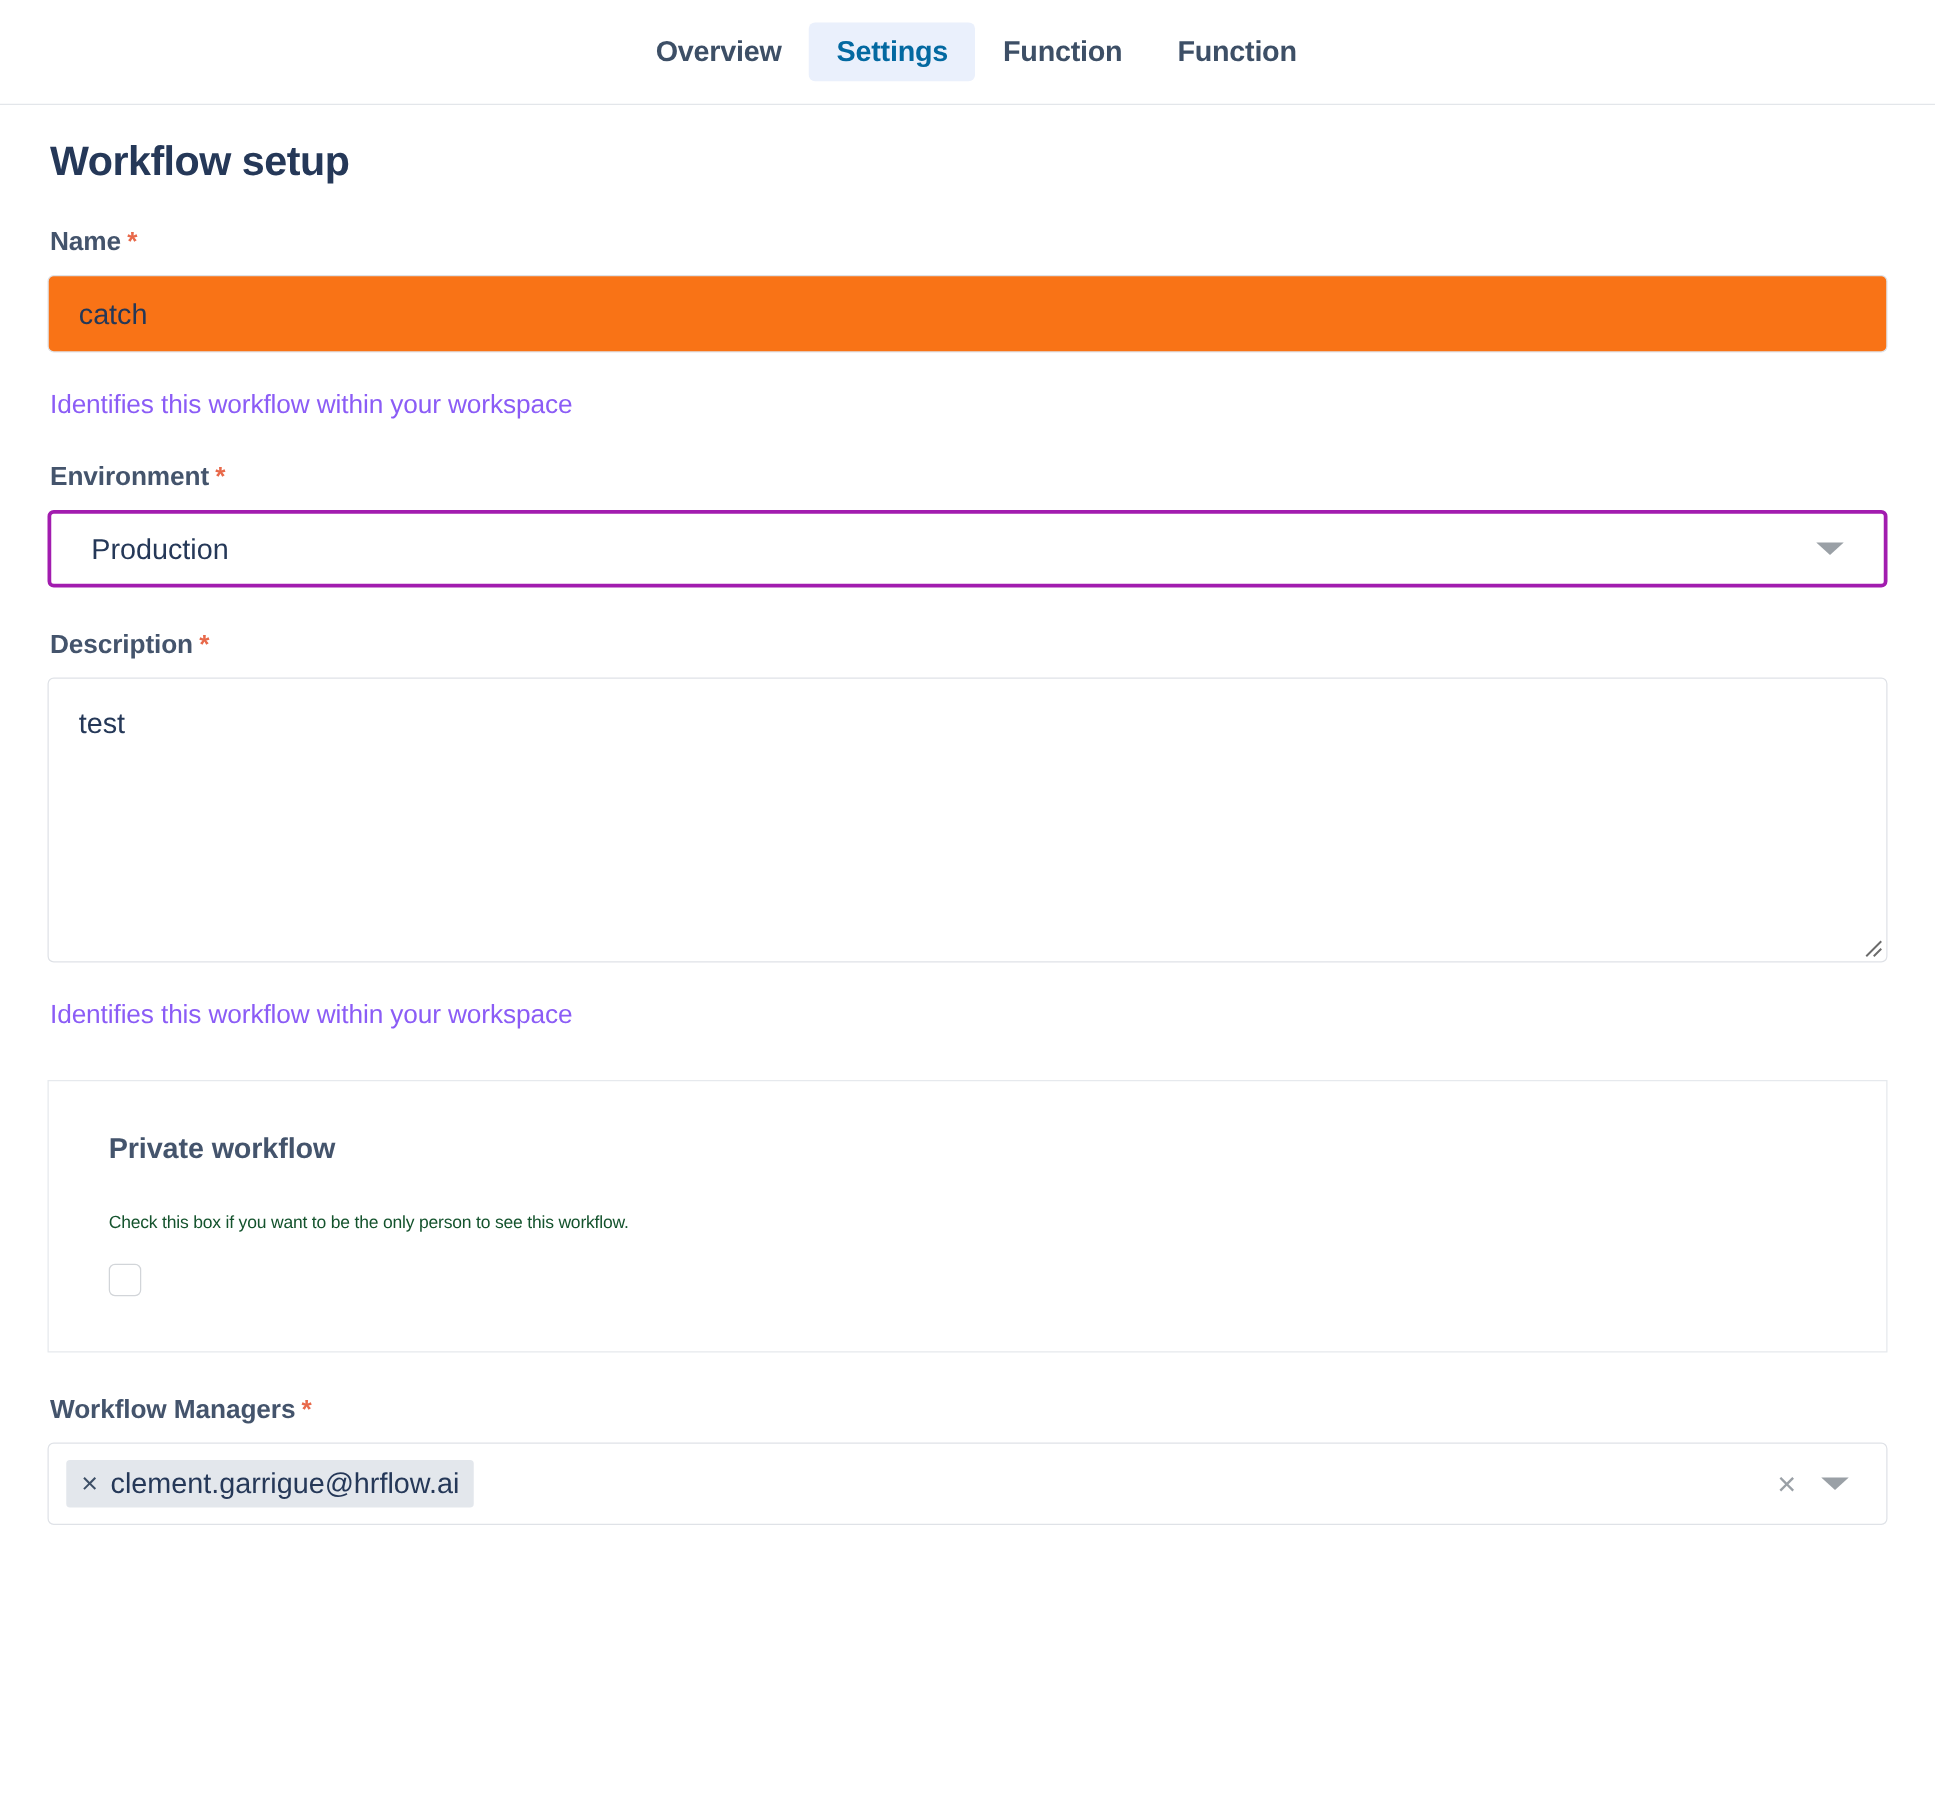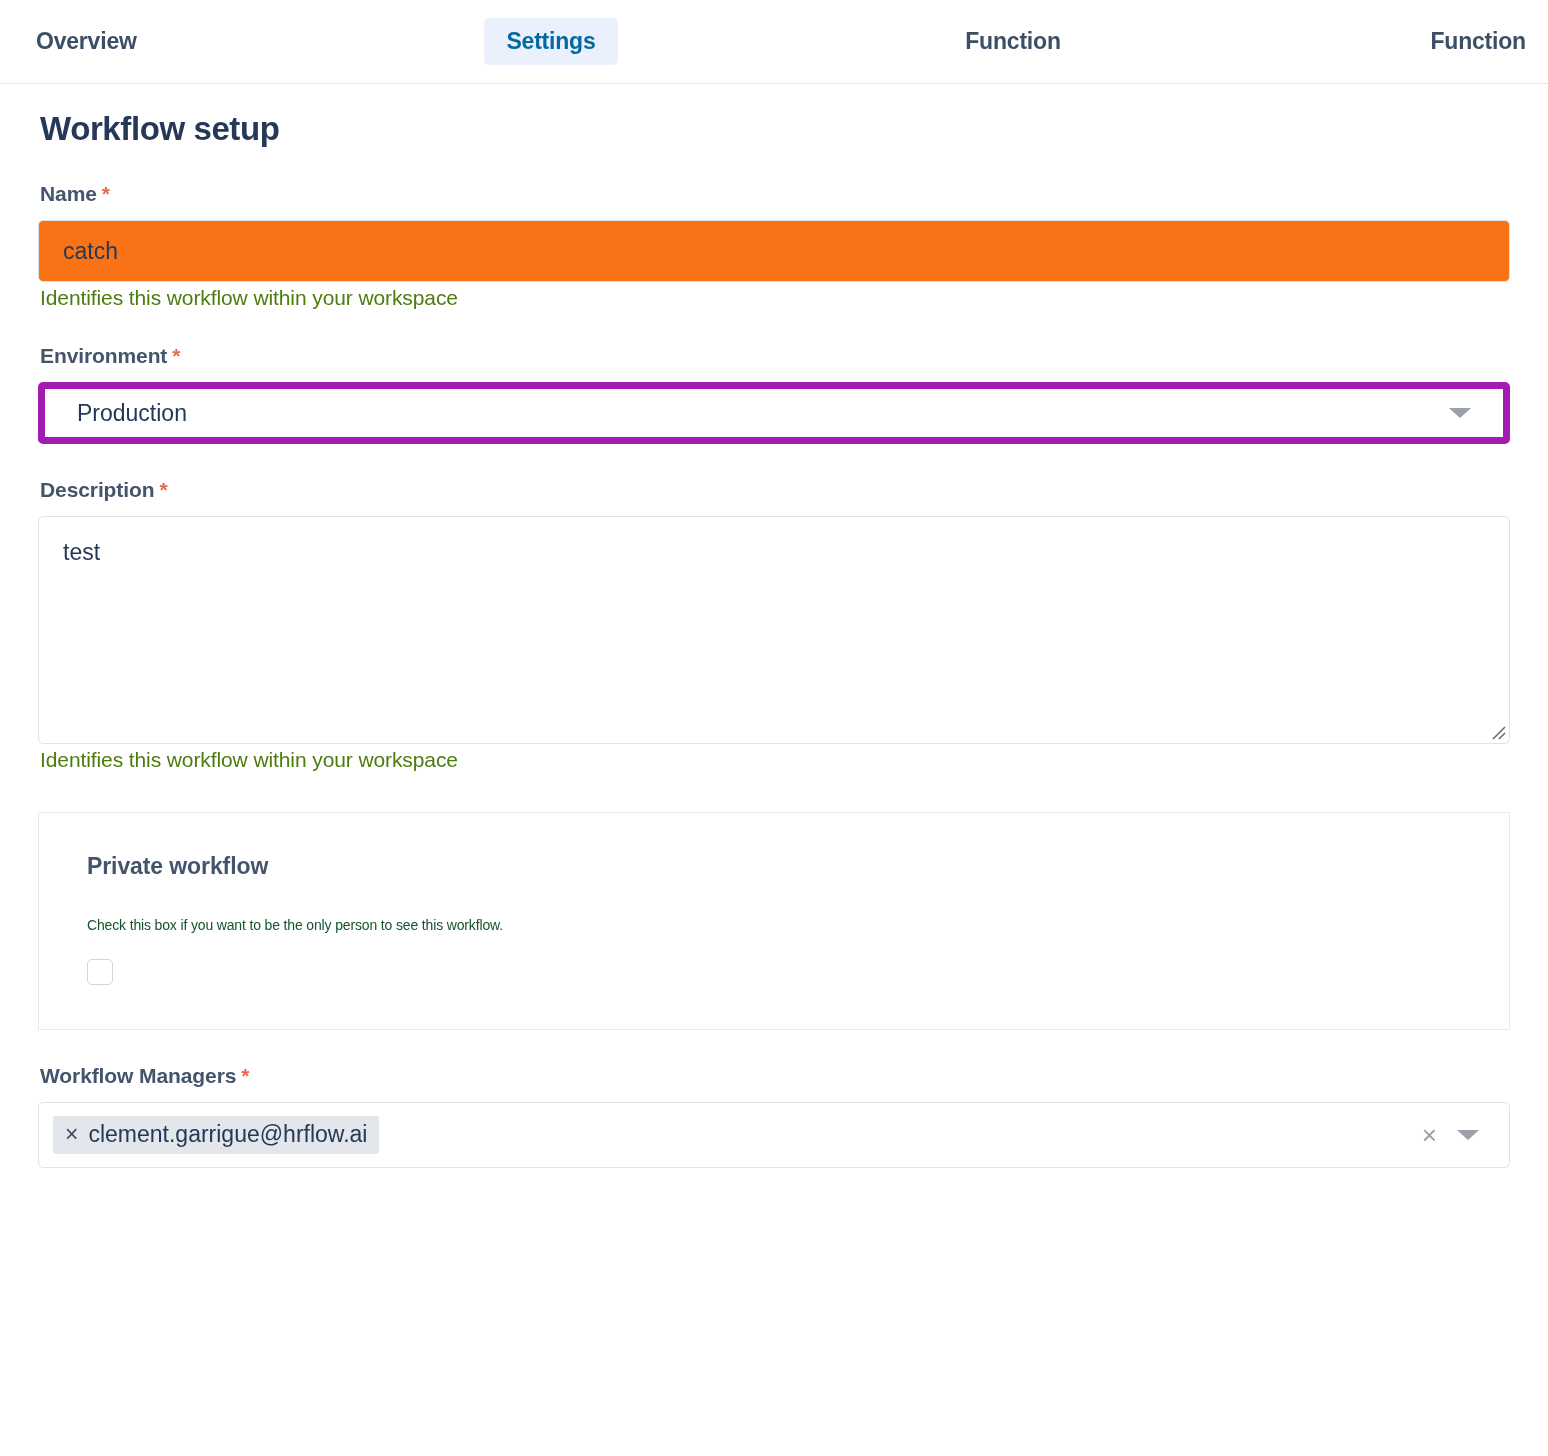--- a/index.html
+++ b/index.html
@@ -12,21 +12,21 @@
     font-family: "Liberation Sans", "DejaVu Sans", sans-serif;
     -webkit-font-smoothing: antialiased;
   }
 
   
   .tabbar {
     height: 84px;
     border-bottom: 1px solid #e3e6ea;
     display: flex;
     align-items: center;
-    justify-content: space-between;
+    justify-content: center;
     gap: 0px;
     background: #fff;
     padding-left: 14px;
   }
   .tab {
     font-size: 23px;
     font-weight: bold;
     color: #3d4f66;
     padding: 12px 22px;
     border-radius: 5px;
@@ -77,31 +77,31 @@
     background: #f97316;
     display: flex;
     align-items: center;
     padding: 0 24px;
     font-size: 23px;
     color: #253858;
   }
 
   .helper {
     font-size: 21px;
-    color: #4d7c0f;
-    margin-top: 4px;
+    color: #8b5cf6;
+    margin-top: 30px;
     margin-left: 2px;
     letter-spacing: -0.1px;
   }
 
   
   .select-box {
     width: 1472px;
     height: 62px;
-    border: 7px solid #a21caf;
+    border: 3px solid #a21caf;
     border-radius: 5px;
     background: #fff;
     display: flex;
     align-items: center;
     padding: 0 18px 0 32px;
     position: relative;
   }
   .select-value {
     font-size: 23px;
     color: #253858;

